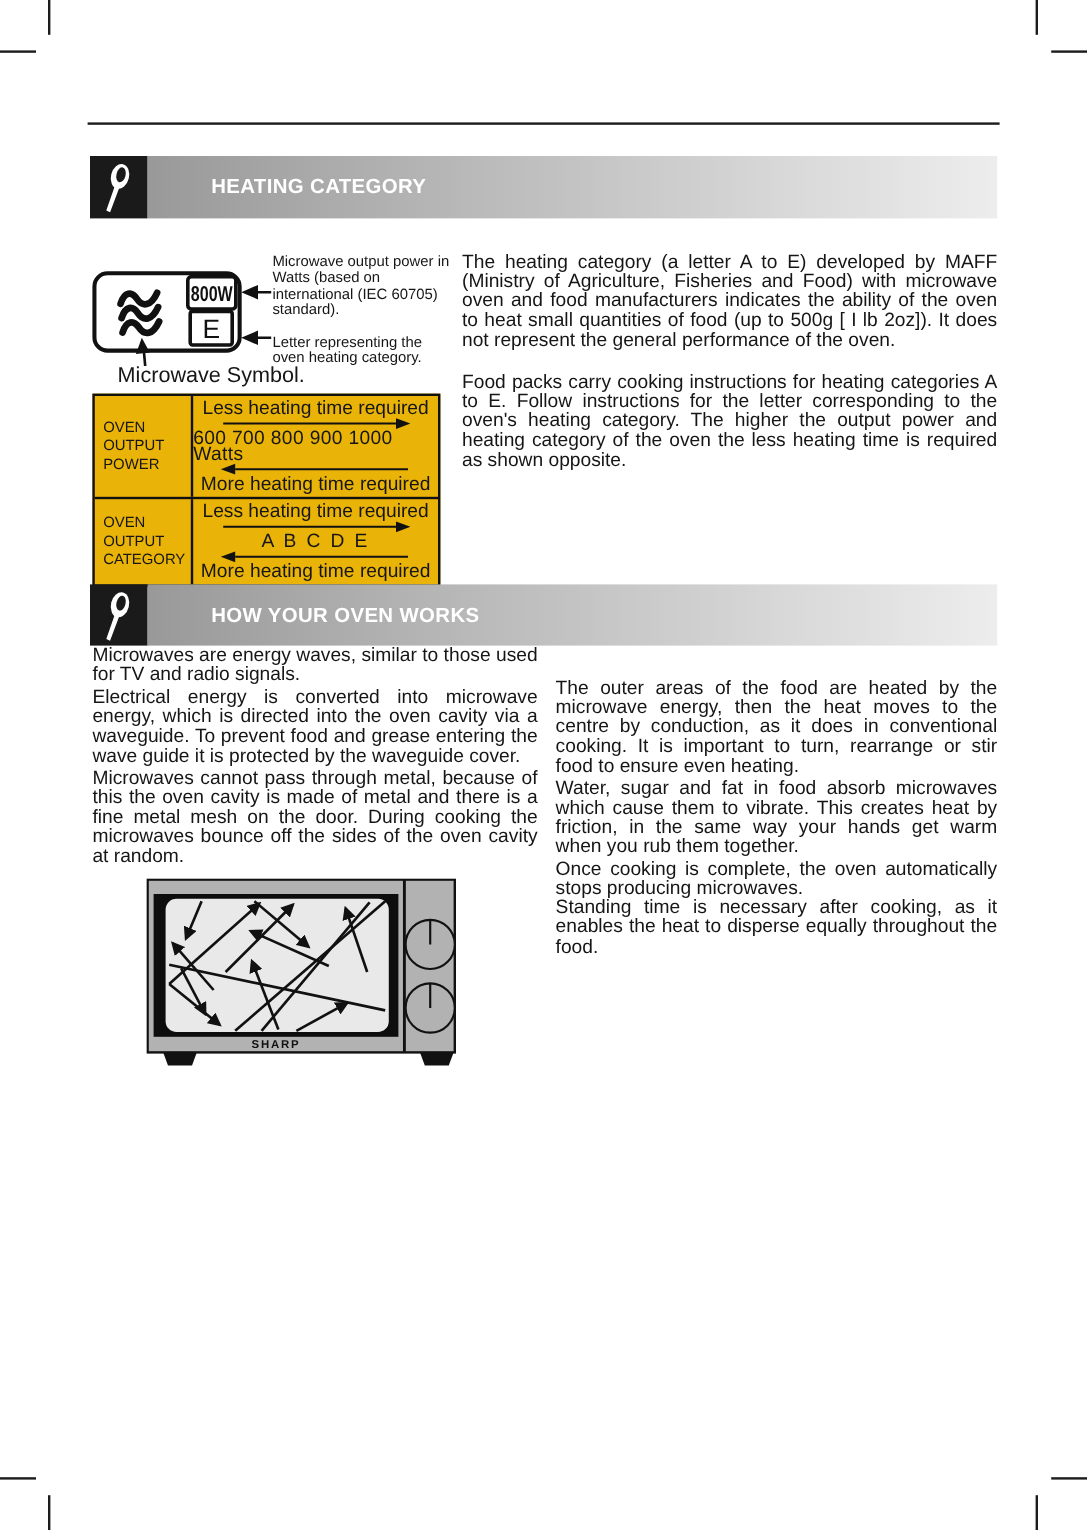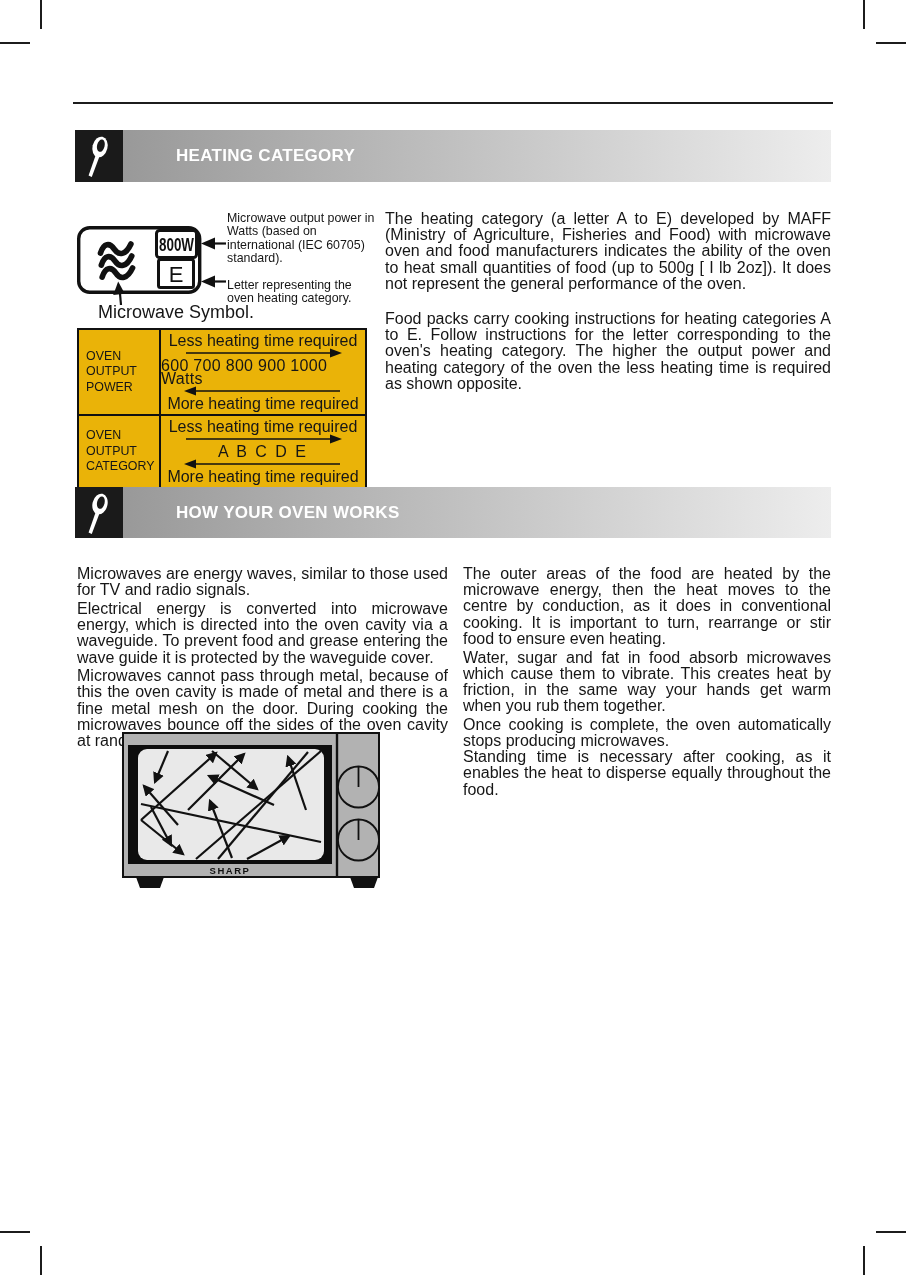--- a/index.html
+++ b/index.html
@@ -19,21 +19,21 @@
   .band-bar{flex:1;background:linear-gradient(to right,#999999,#ededed);display:flex;align-items:center;}
   .band-title{color:#ffffff;font-weight:bold;font-size:17px;letter-spacing:.3px;padding-left:13px;white-space:nowrap;margin-left:40px;}
 
   
   .body-text{position:absolute;font-size:16px;line-height:16.2px;text-align:justify;}
   .body-text p{margin:0;}
   .body-text p + p{margin-top:2.5px;}
   .body-text p.gap-lg{margin-top:19px;}
   .body-text p.tight{margin-top:0;}
   #heating-text{left:385px;top:211px;width:446px;}
-  #how-left{left:77px;top:566px;width:371px;}
+  #how-left{left:77px;top:539px;width:371px;}
   #how-right{left:463px;top:566px;width:368px;}
 
   
   #symbol-svg{position:absolute;left:75px;top:220px;}
   .note{position:absolute;font-size:12.4px;line-height:13.4px;text-align:left;}
   #power-note{left:227px;top:212px;width:150px;}
   #letter-note{left:227px;top:279px;width:150px;}
   #symbol-label{left:98px;top:306px;font-size:18px;}
 
   

